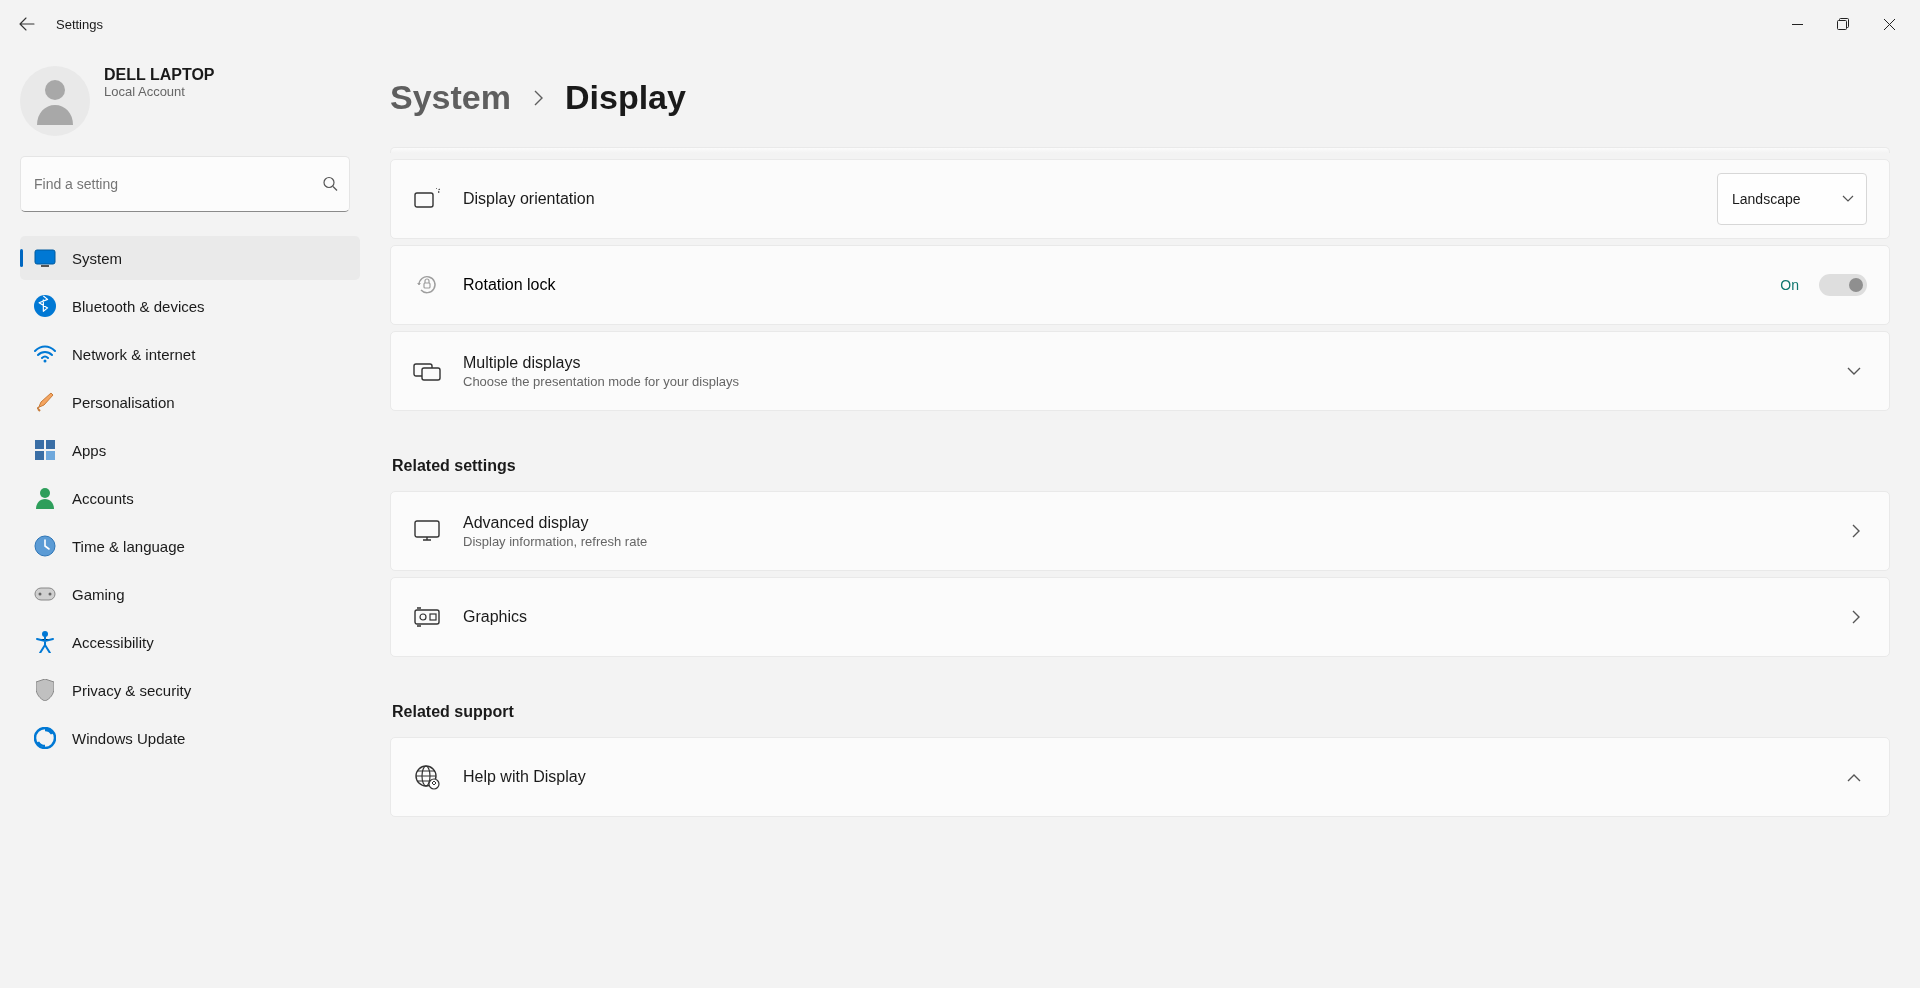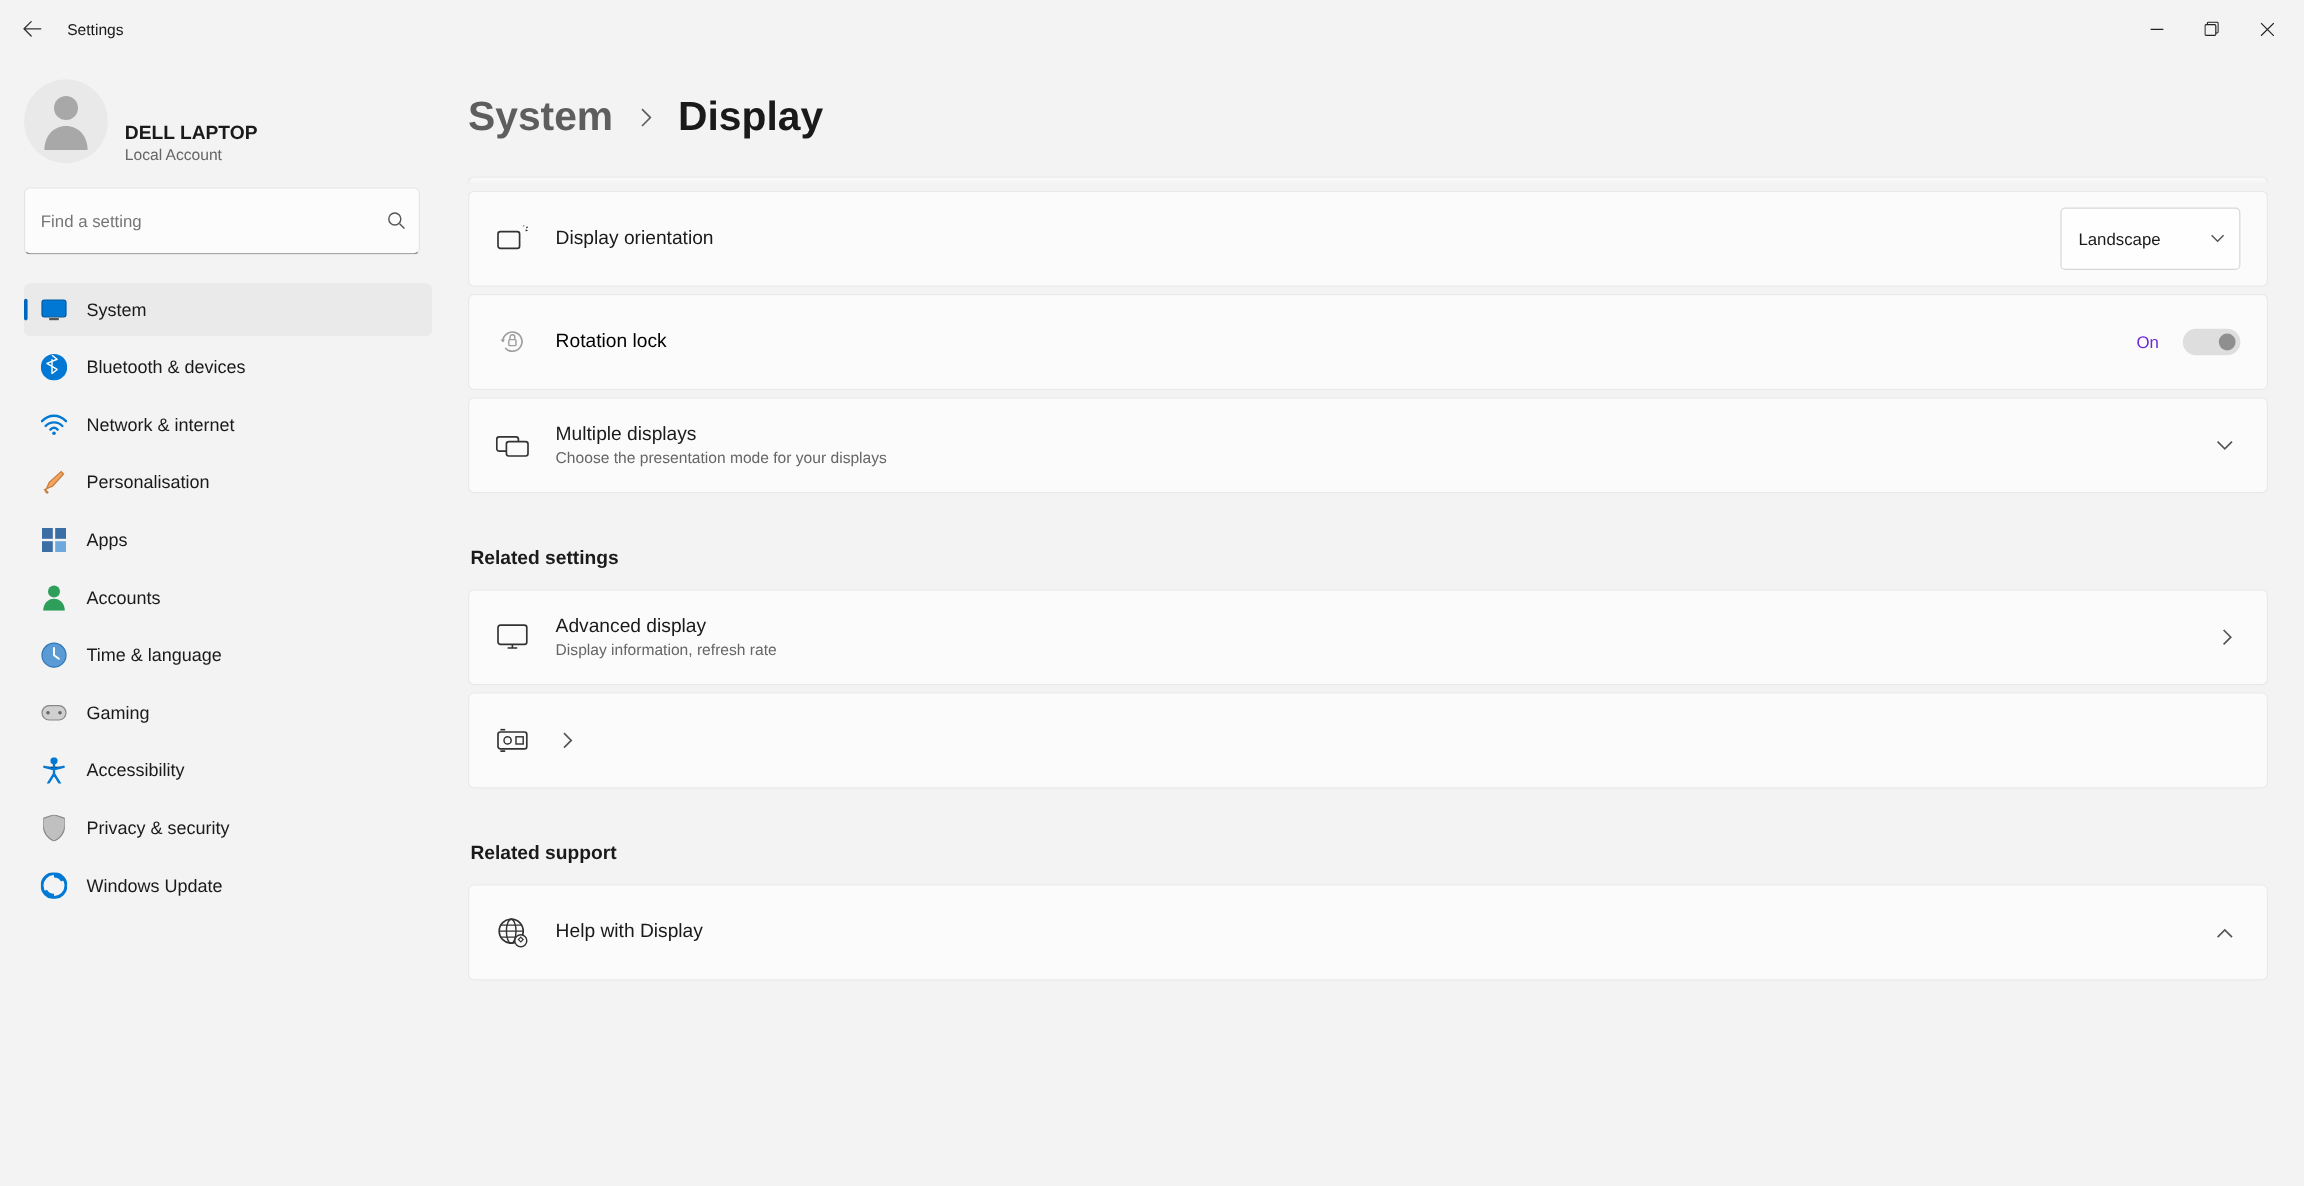--- a/index.html
+++ b/index.html
@@ -10,21 +10,21 @@
 .back-btn { width: 38px; height: 38px; display: flex; align-items: center; justify-content: center; border-radius: 4px; cursor: default; }
 .settings-title { font-size: 13px; margin-left: 10px; }
 .window-controls { margin-left: auto; display: flex; }
 .wc-btn { width: 46px; height: 32px; display: flex; align-items: center; justify-content: center; }
 
 
 .container { display: flex; height: calc(100% - 48px); }
 
 
 .sidebar { width: 370px; flex-shrink: 0; padding: 10px 0 0 0; }
-.profile { display: flex; align-items: flex-end; padding: 8px 20px 20px 20px; }
+.profile { display: flex; align-items: flex-start; padding: 8px 20px 20px 20px; }
 .avatar { width: 70px; height: 70px; border-radius: 50%; background: #e9e9e9; display:flex; align-items:center; justify-content:center; margin-right:14px; }
 .avatar svg { width: 42px; height: 48px; fill: #a8a8a8; }
 .profile-name { font-size: 16px; font-weight: 600; }
 .profile-sub { font-size: 13px; color: #666; }
 
 .search-wrap { padding: 0 20px 24px 20px; }
 .search { position: relative; }
 .search input { width: 100%; height: 56px; background: #fcfcfc; border: 1px solid #e5e5e5; border-bottom: 1px solid #8a8a8a; border-radius: 5px; padding: 0 40px 0 13px; font-size: 14px; outline: none; }
 .search-icon { position: absolute; right: 12px; top: 50%; transform: translateY(-50%); }
 
@@ -44,21 +44,21 @@
 
 .card { background: #fbfbfb; border: 1px solid #e9e9e9; border-radius: 5px; margin-bottom: 6px; display: flex; align-items: center; padding: 0 22px; min-height: 80px; }
 .card.disabled .card-title, .card.disabled .card-icon { color: #000000; }
 .card-icon { width: 28px; display:flex; align-items:center; justify-content:center; margin-right: 22px; font-size:18px; color:#333;}
 .card-texts { flex: 1; }
 .card-title { font-size: 16px; }
 .card-sub { font-size: 13px; color: #666; margin-top: 2px; }
 .card-trailing { display:flex; align-items:center; gap:12px; }
 .select { background: #fefefe; border:1px solid #d7d7d7; border-radius:4px; height:52px; display:flex; align-items:center; padding:0 40px 0 14px; position: relative; font-size:14px; min-width:150px;}
 .select .chev { position:absolute; right:12px; top:50%; transform:translateY(-50%); }
-.toggle-label { font-size:14px; color:#6d28d9; margin-right:8px;text-align:right;}
+.toggle-label { font-size:14px; color:#0f766e; margin-right:8px;text-align:right;}
 .toggle { width:48px; height:22px; border-radius:11px; background:#dedede; position:relative; cursor: default;}
 .toggle .knob { width:14px; height:14px; border-radius:50%; background:#8f8f8f; position:absolute; top:4px; right:4px; }
 .expand-chev { color:#555; padding:0 6px; }
 
 .section-head { font-size: 16px; font-weight: 600; margin: 46px 0 16px 2px; }
 
 .divider-shadow { height:6px; background: linear-gradient(#fbfbfb,#f3f3f3); border:1px solid #e9e9e9; border-bottom:none; border-radius:5px 5px 0 0; margin-bottom:6px;}
 
 
 svg { display:block; }
@@ -327,20 +327,23 @@
 
     <div class="card">
       <span class="card-icon">
           <svg width="26" height="20">
             <rect x="1" y="3" width="24" height="14" rx="2" fill="none" stroke="#333" stroke-width="1.4"></rect>
             <circle cx="9" cy="10" r="3" fill="none" stroke="#333" stroke-width="1.2"></circle>
             <rect x="16" y="7" width="6" height="6" fill="none" stroke="#333" stroke-width="1.2"></rect>
             <path d="M3 1h4M3 19h4" stroke="#333" stroke-width="1.4"></path>
           </svg>
         </span>
+      <div class="card-texts">
+          <div class="card-title">Graphics</div>
+        </div>
       <div class="card-trailing">
         <span class="expand-chev">
             <svg width="9" height="14">
               <path d="M1 1l6 6-6 6" fill="none" stroke="#555" stroke-width="1.4"></path>
             </svg>
           </span>
       </div>
     </div>
 
     <div class="section-head">Related support</div>

